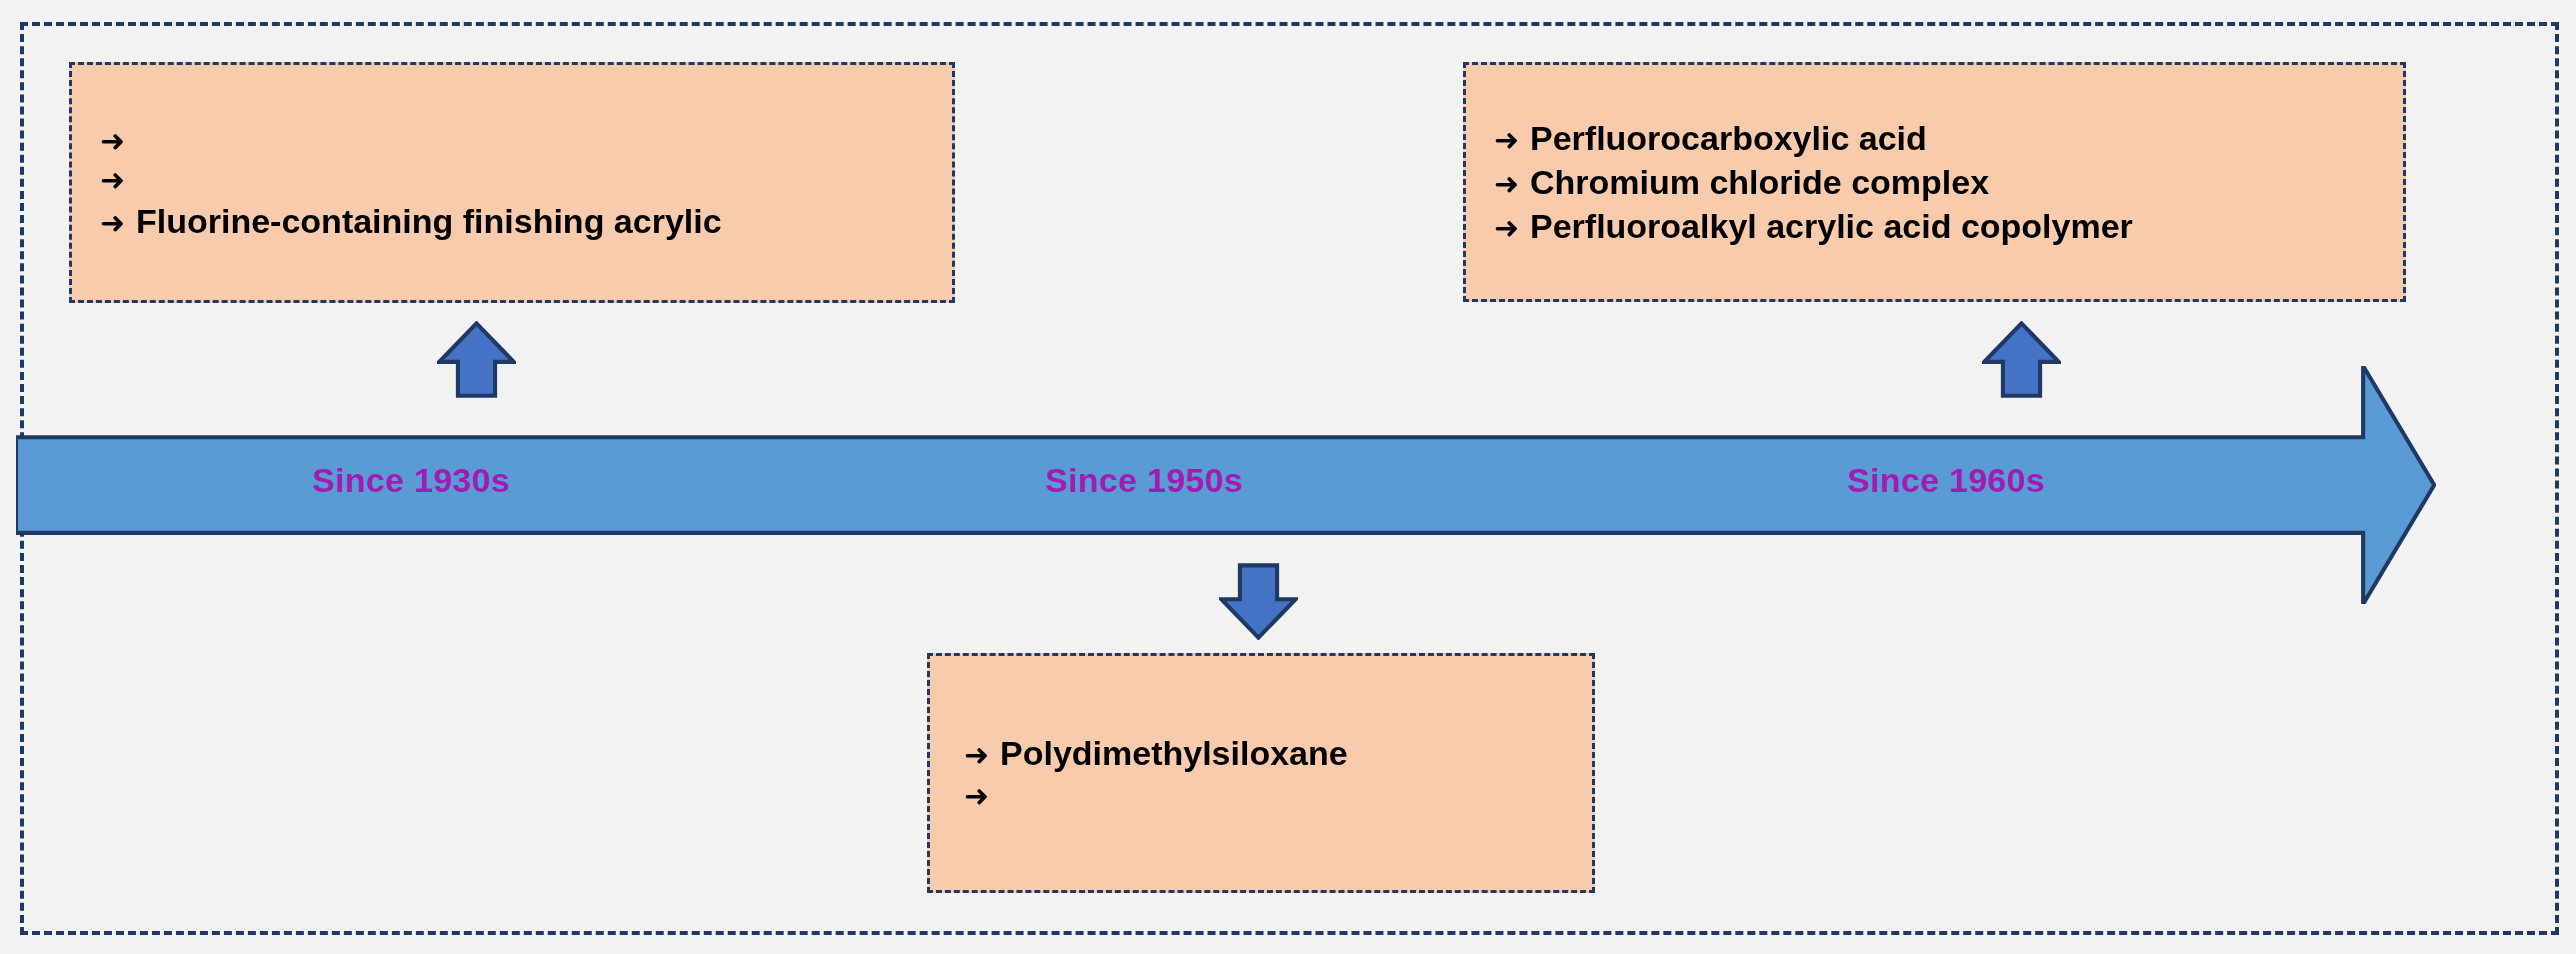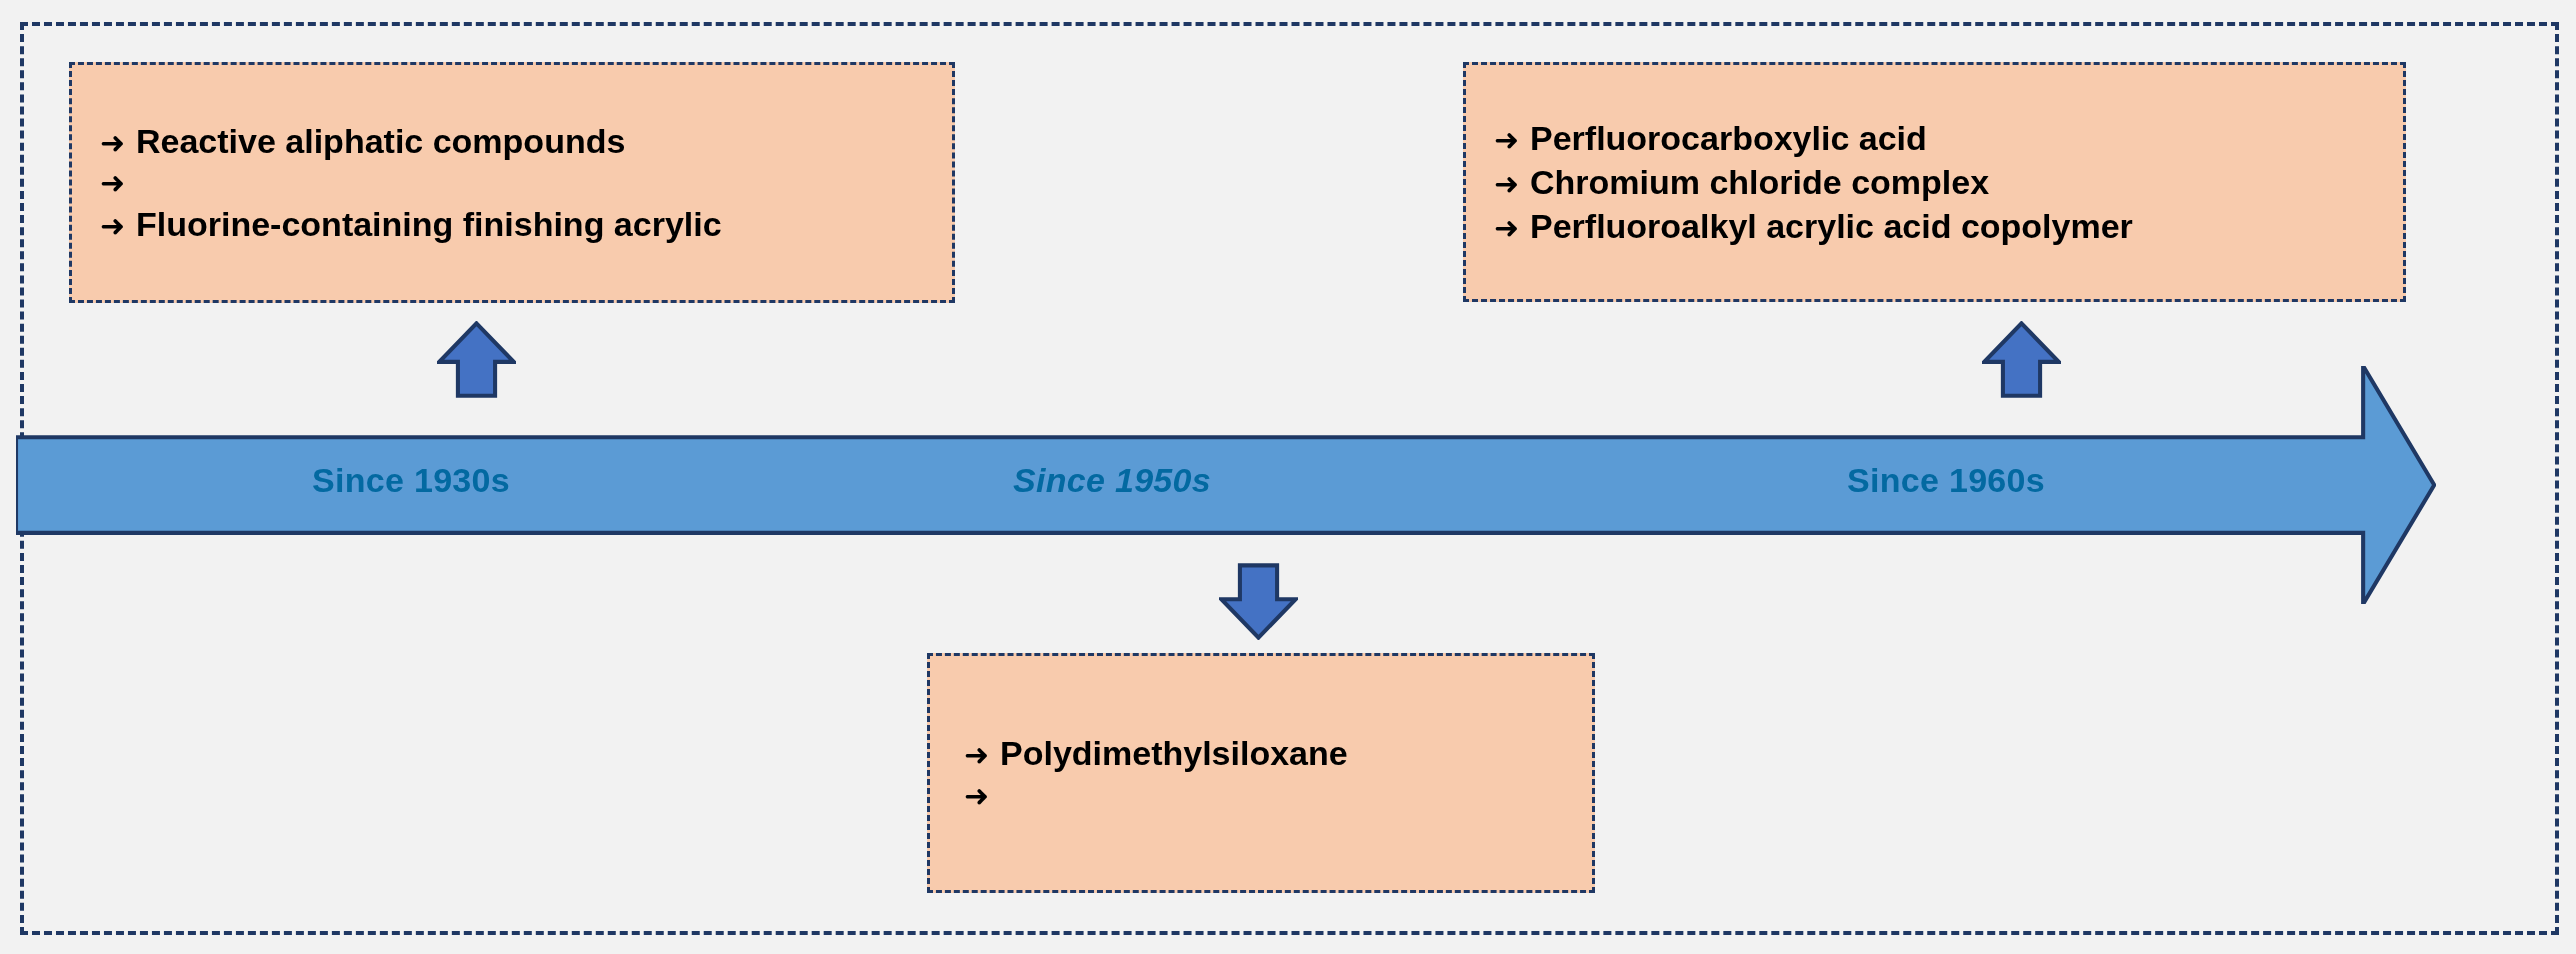--- a/index.html
+++ b/index.html
@@ -79,28 +79,28 @@
     top: 366px;
     width: 2420px;
     height: 238px;
   }
   .timeline svg { display: block; width: 100%; height: 100%; }
 
   .era-label {
     position: absolute;
     top: 461px;
     transform: translateX(-50%);
-    color: #0369a1;
+    color: #a21caf;
     font-size: 34px;
     font-weight: bold;
     white-space: nowrap;
     letter-spacing: 0.3px;
   }
   #era-1 { left: 411px; }
-  #era-2 { left: 1112px; font-style: italic; }
+  #era-2 { left: 1144px; }
   #era-3 { left: 1946px; }
 
   
   .connector {
     position: absolute;
     width: 79px;
     height: 77px;
   }
   .connector svg { display: block; width: 100%; height: 100%; }
   #conn-left   { left: 437px;  top: 321px; }
@@ -111,21 +111,20 @@
 <body>
 
 <div id="canvas">
 
   <div class="outer-frame"></div>
 
   <div class="callout" id="box-left">
     <ul class="callout-list">
       <li class="callout-item">
         <span class="bullet-arrow">➜</span>
-        <span>Reactive aliphatic compounds</span>
       </li>
       <li class="callout-item">
         <span class="bullet-arrow">➜</span>
       </li>
       <li class="callout-item">
         <span class="bullet-arrow">➜</span>
         <span>Fluorine-containing finishing acrylic</span>
       </li>
     </ul>
   </div>

